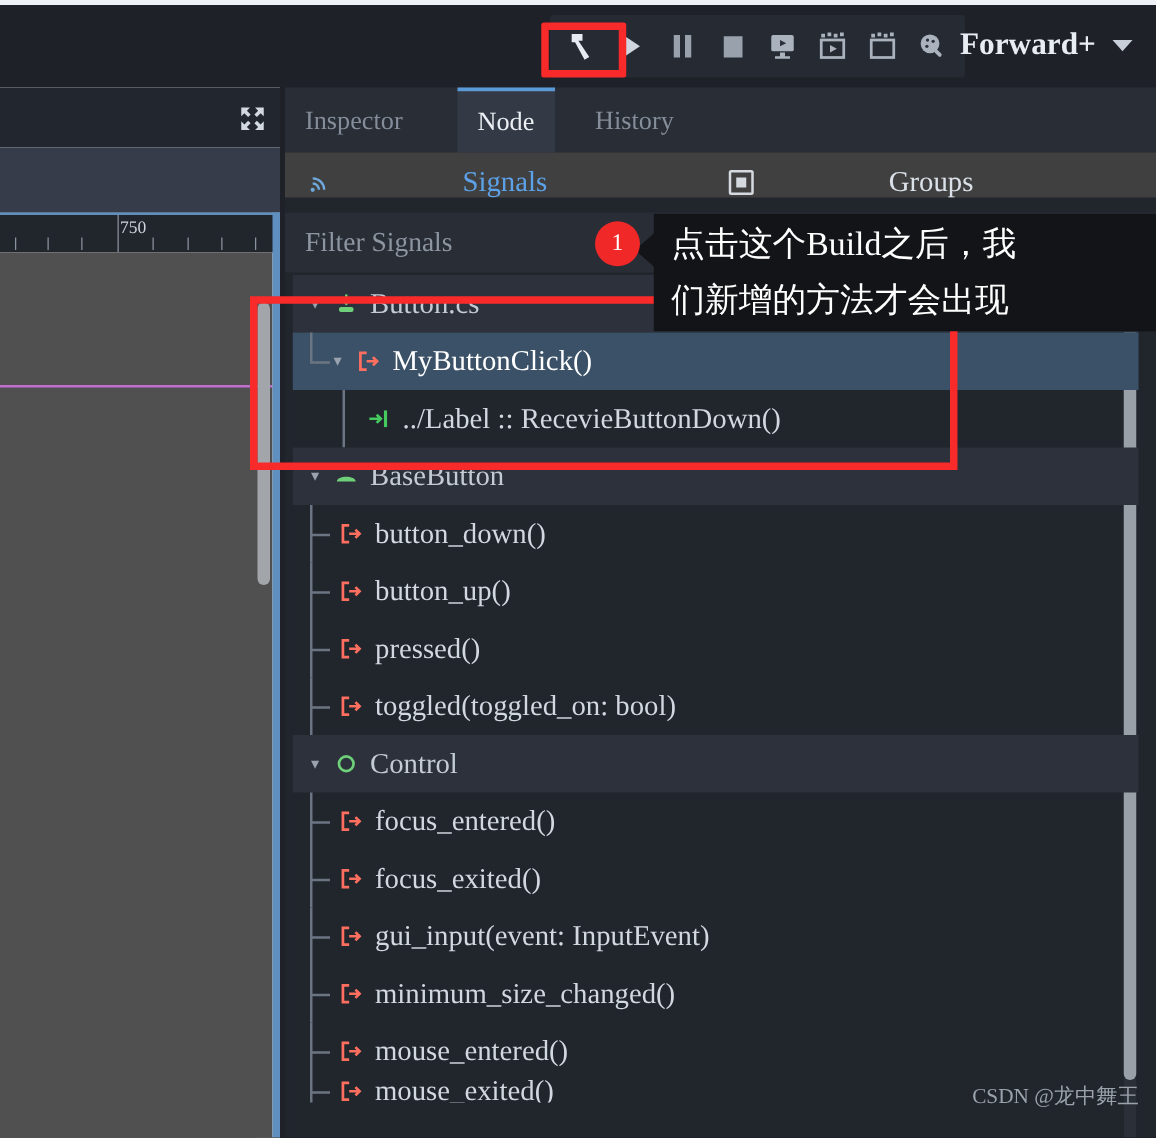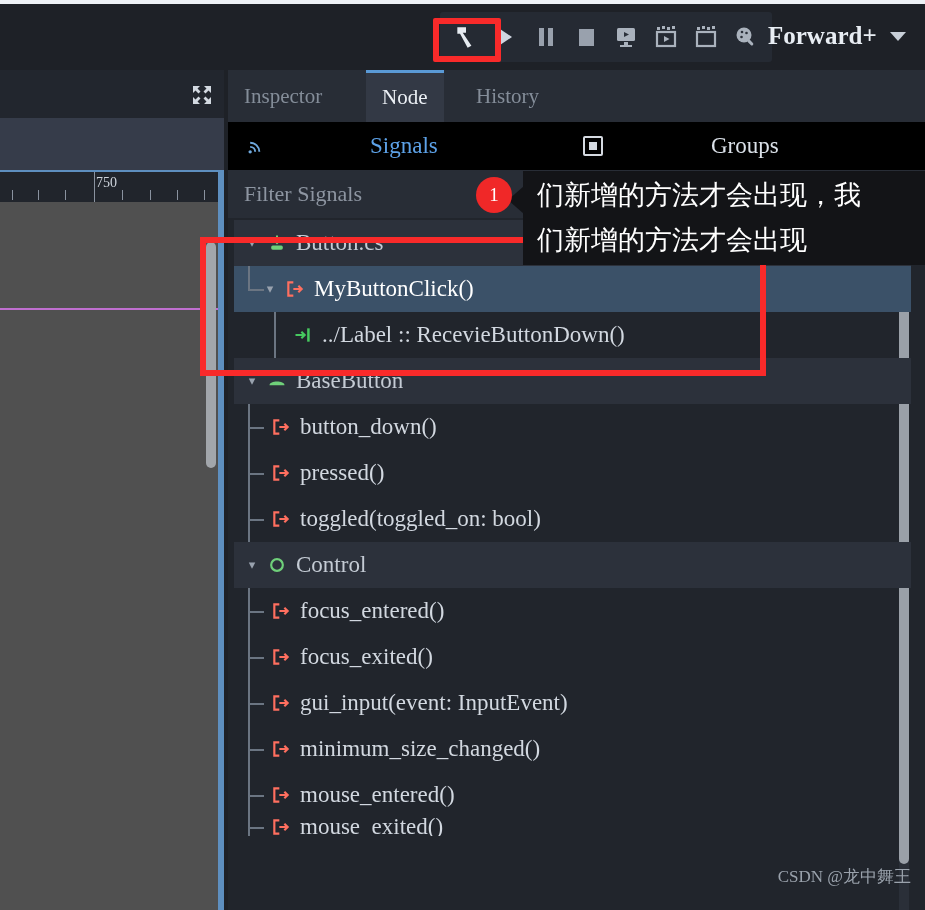--- a/index.html
+++ b/index.html
@@ -69,21 +69,21 @@
   .tabstrip { position:absolute; left:0; top:0; width:796px; height:52px; background:#282d36; }
   .tab {
     position:absolute; top:0; height:52px; display:flex; align-items:center;
     padding:0 16px; font-size:21px; color:#848d99;
   }
   .tab.active { background:#333945; color:#ecf0f5; border-top:3px solid #5a9ad6; }
   .kebab { position:absolute; right:12px; top:14px; display:flex; flex-direction:column; gap:4px; align-items:center; }
   .kebab i { width:4px;height:4px;border-radius:50%;background:#aab2bd;display:block; }
 
   
-  .subtabs { position:absolute; left:0; top:52px; width:697px; height:48px; background:#000000; display:flex; align-items:center; }
+  .subtabs { position:absolute; left:0; top:52px; width:697px; height:36px; background:#404040; display:flex; align-items:center; }
   .sig-icon { position:absolute; left:18px; top:14px; color:#6fa8dc; }
   .sub-signals { position:absolute; left:142px; top:11px; font-size:23px; color:#5da2e8; }
   .grp-icon { position:absolute; left:355px; top:14px; width:20px; height:20px; border:2px solid #d5dae1; border-radius:2px; display:flex; align-items:center; justify-content:center; }
   .grp-icon i { width:8px; height:8px; background:#d5dae1; display:block; }
   .sub-groups { position:absolute; left:483px; top:11px; font-size:23px; color:#dbe1e9; }
 
   
   .filter-row { position:absolute; left:0; top:100px; width:697px; height:48px; background:#282d36; }
   .filter-text { position:absolute; left:16px; top:11px; font-size:22px; color:#8d95a1; }
   .search-icon { position:absolute; right:12px; top:12px; color:#aeb6c0; }
@@ -337,20 +337,30 @@
         <span class="branch"></span>
         <span class="ic">
           <svg width="20" height="20" viewBox="0 0 24 24">
               <path d="M10 4 L4 4 L4 20 L10 20" stroke="#ff6f5f" stroke-width="2.6" fill="none"></path>
               <path d="M10 12 L20 12 M16 8 L20 12 L16 16" stroke="#ff6f5f" stroke-width="2.6" fill="none"></path>
             </svg>
         </span>
         <span class="row-label">button_down()</span>
       </div>
 
+      <div class="row">
+        <span class="branch"></span>
+        <span class="ic">
+          <svg width="20" height="20" viewBox="0 0 24 24">
+              <path d="M10 4 L4 4 L4 20 L10 20" stroke="#ff6f5f" stroke-width="2.6" fill="none"></path>
+              <path d="M10 12 L20 12 M16 8 L20 12 L16 16" stroke="#ff6f5f" stroke-width="2.6" fill="none"></path>
+            </svg>
+        </span>
+        <span class="row-label">button_up()</span>
+      </div>
 
       <div class="row">
         <span class="branch"></span>
         <span class="ic">
           <svg width="20" height="20" viewBox="0 0 24 24">
               <path d="M10 4 L4 4 L4 20 L10 20" stroke="#ff6f5f" stroke-width="2.6" fill="none"></path>
               <path d="M10 12 L20 12 M16 8 L20 12 L16 16" stroke="#ff6f5f" stroke-width="2.6" fill="none"></path>
             </svg>
         </span>
         <span class="row-label">pressed()</span>
@@ -443,19 +453,19 @@
         <span class="row-label">mouse_exited()</span>
       </div>
     </div>
 
     <div class="watermark">CSDN @龙中舞王</div>
   </div>
 
   <div class="red-box"></div>
 
   <div class="callout">
-    <div>们新增的方法才会出现，我</div>
+    <div>点击这个Build之后，我</div>
     <div>们新增的方法才会出现</div>
   </div>
   <div class="callout-tail"></div>
   <div class="badge-1">1</div>
 
 </div>
 
 </body></html>

